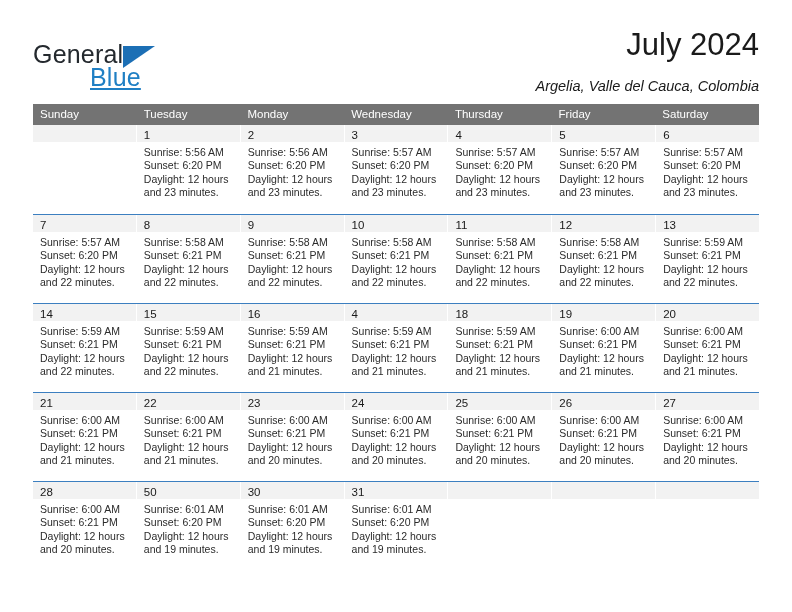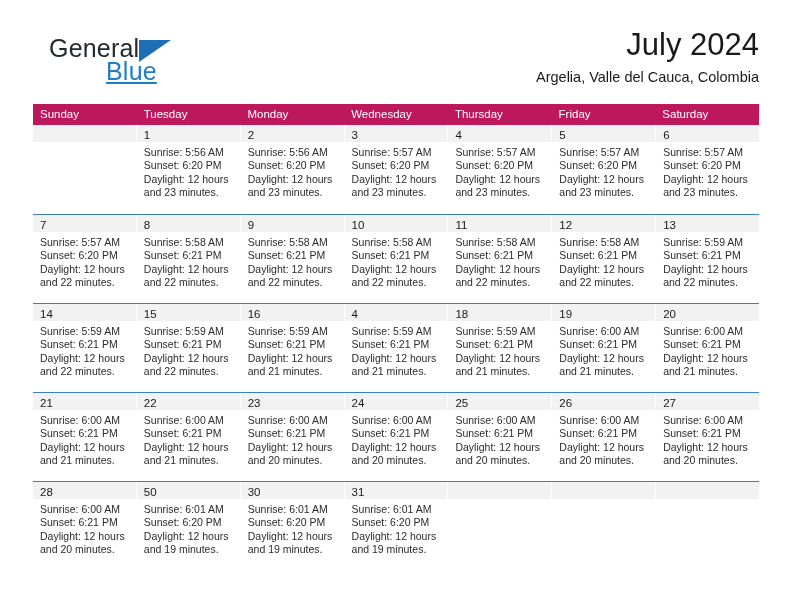--- a/index.html
+++ b/index.html
@@ -24,24 +24,23 @@
   .header {
     position: absolute;
     left: 33px;
     top: 28px;
     right: 33px;
     height: 66px;
   }
   .brand {
     position: absolute;
     left: 0;
-    top: 6px;
+    top: 12px;
     width: 230px;
     height: 54px;
-    margin-left: 16px;
   }
   .brand-general {
     position: absolute;
     left: 0;
     top: 0;
     font-size: 25px;
     letter-spacing: 0.2px;
     color: #24292e;
     line-height: 28px;
   }
@@ -74,34 +73,35 @@
   .cal-title {
     font-size: 31px;
     color: #1a1a1a;
     line-height: 34px;
     white-space: nowrap;
   }
   .cal-subtitle {
     font-size: 14.5px;
     color: #1a1a1a;
     line-height: 22px;
-    margin-top: 4px;
+    margin-top: 13px;
     white-space: nowrap;
+    font-style: italic;
   }
 
   
   .calendar {
     position: absolute;
     left: 33px;
     top: 104px;
     width: 726px;
   }
   .weekdays {
     display: flex;
-    background: #be185d;
+    background: #737373;
     height: 21px;
   }
   .weekday {
     flex: 1 1 0;
     color: #ffffff;
     font-size: 11.5px;
     line-height: 21px;
     padding-left: 7px;
     white-space: nowrap;
     overflow: hidden;

